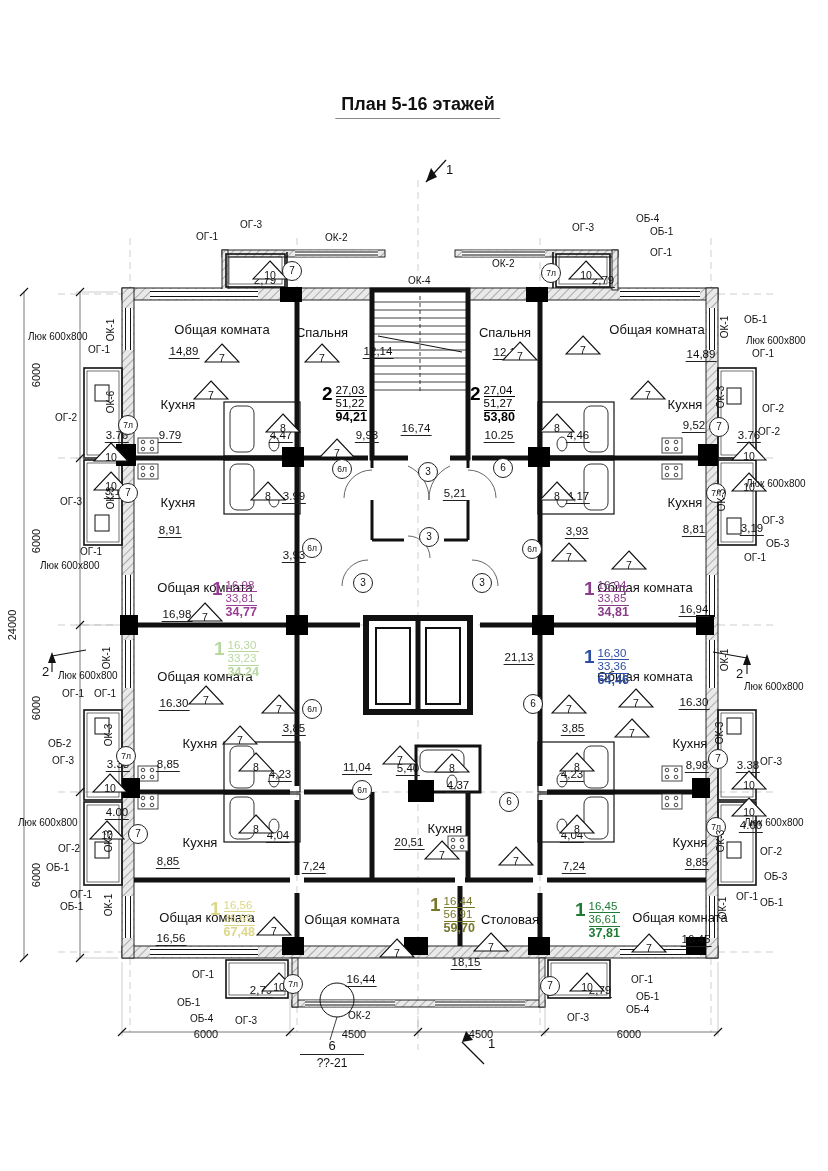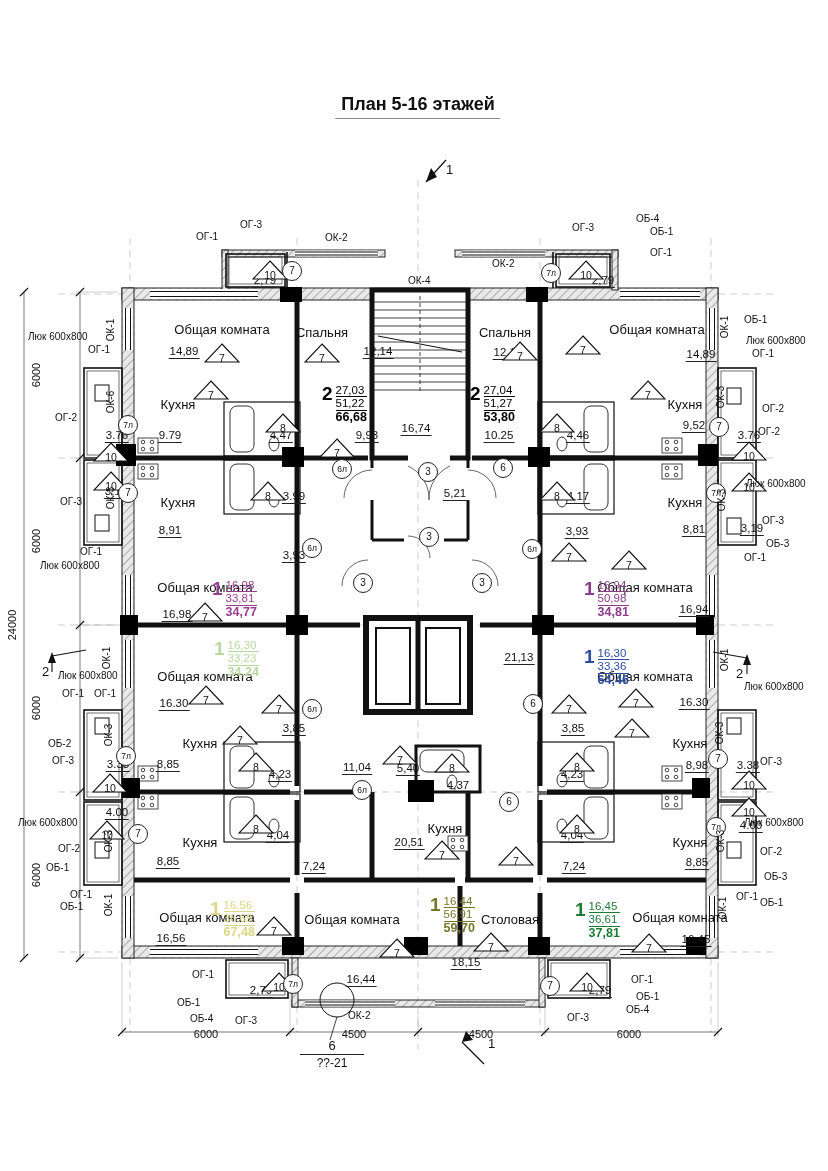--- a/index.html
+++ b/index.html
@@ -750,21 +750,21 @@
       <div class="dimv" style="left: 36px; top: 375px;">6000</div>
       <div class="dimv" style="left: 36px; top: 541px;">6000</div>
       <div class="dimv" style="left: 36px; top: 708px;">6000</div>
       <div class="dimv" style="left: 36px; top: 875px;">6000</div>
       <div class="dimv" style="left: 12px; top: 625px;">24000</div>
       <div class="apt" style="left: 322px; top: 384px; color: rgb(0, 0, 0);">
         <span class="n">2</span>
         <span class="vals">
           <span class="u">27,03</span>
           <span class="u">51,22</span>
-          <span class="b">66,68</span>
+          <span class="b">94,21</span>
         </span>
       </div>
       <div class="apt" style="left: 470px; top: 384px; color: rgb(0, 0, 0);">
         <span class="n">2</span>
         <span class="vals">
           <span class="u">27,04</span>
           <span class="u">51,27</span>
           <span class="b">53,80</span>
         </span>
       </div>
@@ -773,21 +773,21 @@
         <span class="vals">
           <span class="u">16,98</span>
           <span class="u">33,81</span>
           <span class="b">34,77</span>
         </span>
       </div>
       <div class="apt" style="left: 584px; top: 579px; color: rgb(138, 59, 138);">
         <span class="n">1</span>
         <span class="vals">
           <span class="u">16,94</span>
-          <span class="u">50,98</span>
+          <span class="u">33,85</span>
           <span class="b">34,81</span>
         </span>
       </div>
       <div class="apt" style="left: 214px; top: 639px; color: rgb(184, 216, 160);">
         <span class="n">1</span>
         <span class="vals">
           <span class="u">16,30</span>
           <span class="u">33,23</span>
           <span class="b">34,24</span>
         </span>

